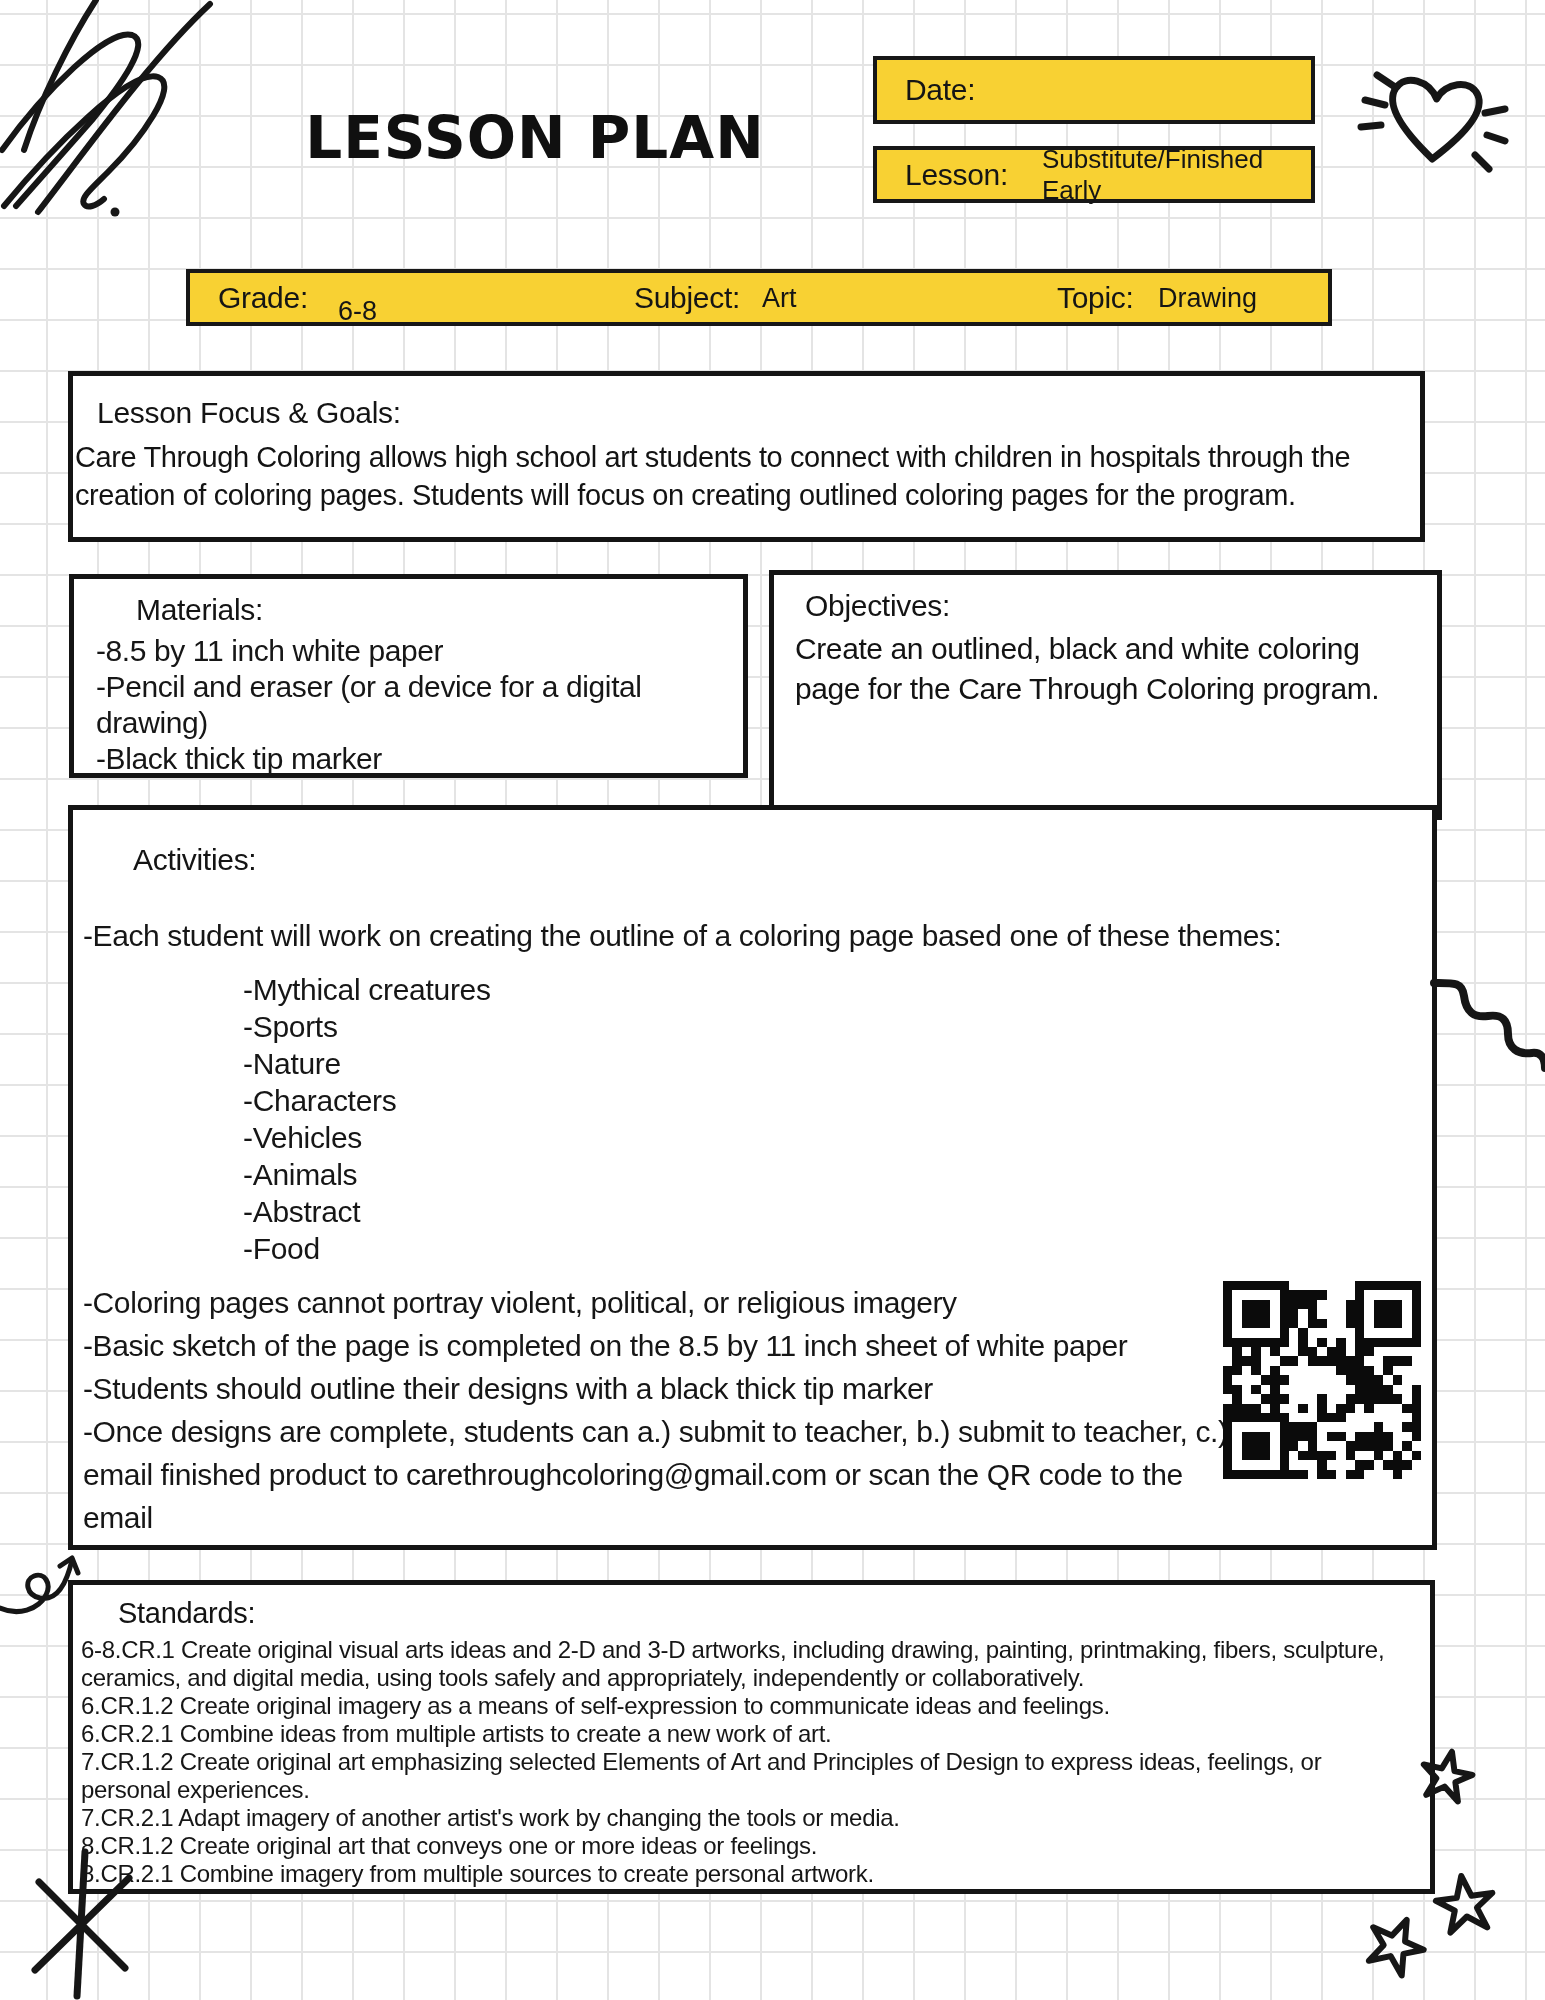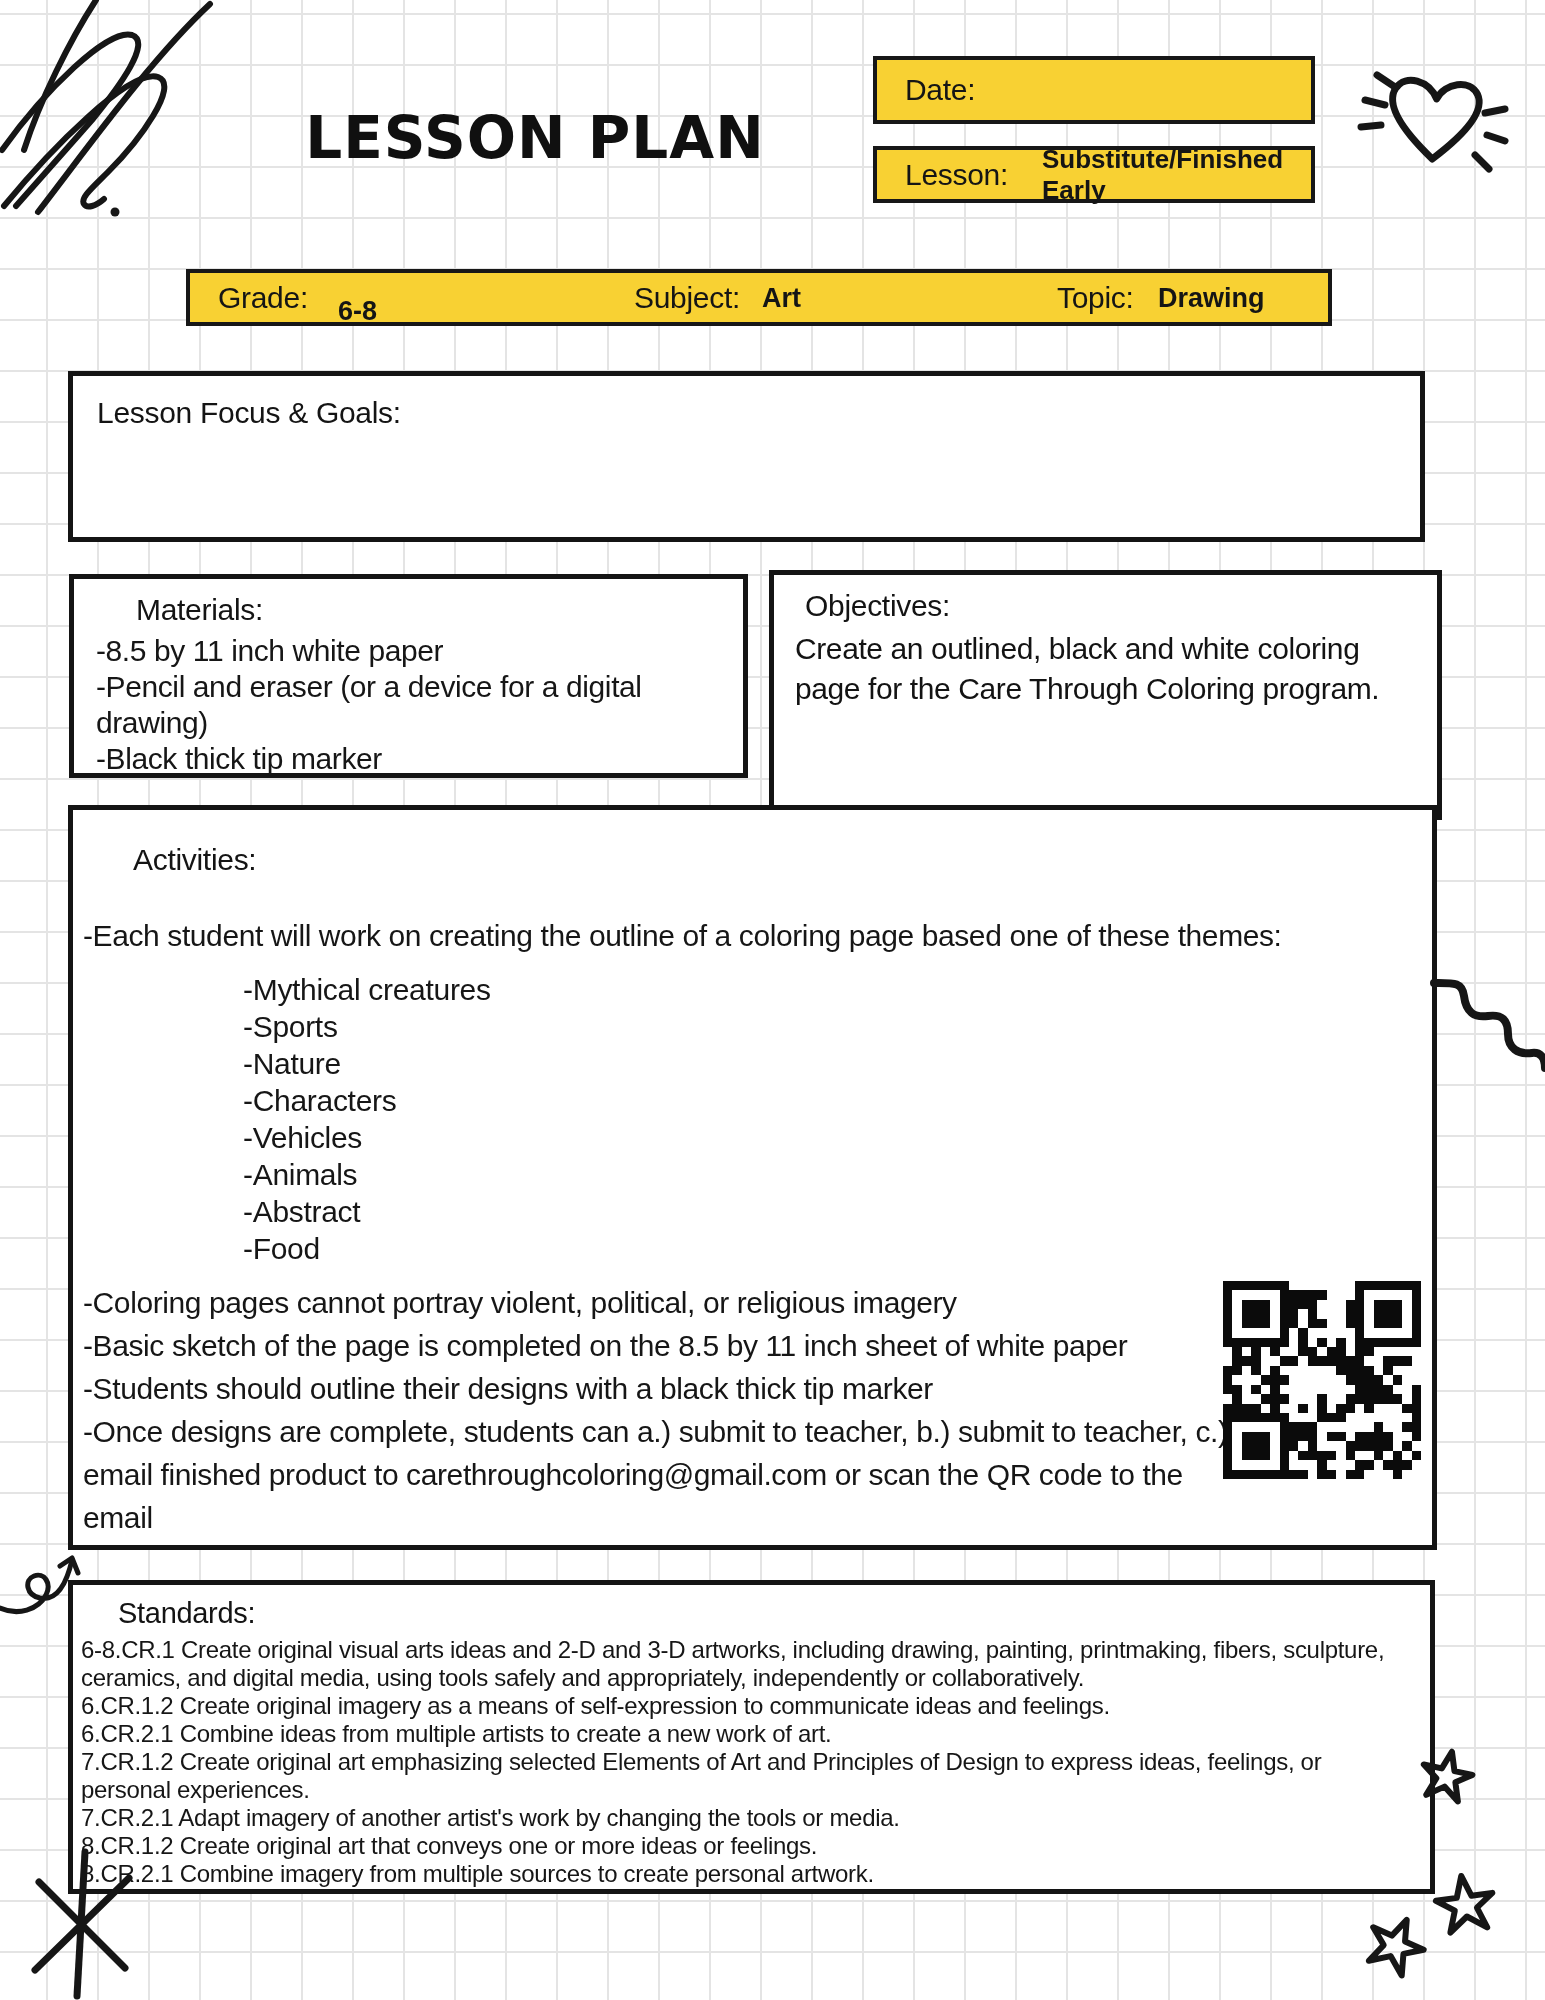--- a/index.html
+++ b/index.html
@@ -28,21 +28,21 @@
     color:#101010;
   }
 
   .ybox{
     background:#f8d133;
     border:4px solid #171717;
     box-sizing:border-box;
     display:flex;align-items:center;
   }
   .ybox .lbl{font-size:30px;letter-spacing:-0.3px;color:#151515;}
-  .ybox .val{font-size:27px;color:#151515;font-weight:bold;}
+  .ybox .val{font-size:27px;color:#151515;}
 
   .date-box{left:873px;top:56px;width:442px;height:68px;padding-left:28px;}
   .lesson-box{left:873px;top:146px;width:442px;height:57px;padding-left:28px;}
   .lesson-box .val{margin-left:34px;font-size:26px;}
 
   .info-bar{left:186px;top:269px;width:1146px;height:57px;}
   .info-bar span{position:absolute;top:50%;transform:translateY(-50%);white-space:nowrap;}
   .info-bar .lbl{font-size:30px;letter-spacing:-0.3px;}
   .info-bar .val{font-size:27px;}
 
@@ -134,20 +134,21 @@
     <span class="lbl" style="left:28px;">Grade:</span>
     <span class="val" style="left:148px;margin-top:13px;">6-8</span>
     <span class="lbl" style="left:444px;">Subject:</span>
     <span class="val" style="left:572px;">Art</span>
     <span class="lbl" style="left:867px;">Topic:</span>
     <span class="val" style="left:968px;">Drawing</span>
   </div>
 
   <div class="abs wbox focus-box">
     <div class="heading">Lesson Focus &amp; Goals:</div>
+    <div class="body-text">Care Through Coloring allows high school art students to connect with children in hospitals through the creation of coloring pages. Students will focus on creating outlined coloring pages for the program.</div>
   </div>
 
   <div class="abs wbox materials-box">
     <div class="heading">Materials:</div>
     <div class="items">
       <div class="item">-8.5 by 11 inch white paper</div>
       <div class="item">-Pencil and eraser (or a device for a digital drawing)</div>
       <div class="item">-Black thick tip marker</div>
     </div>
   </div>

